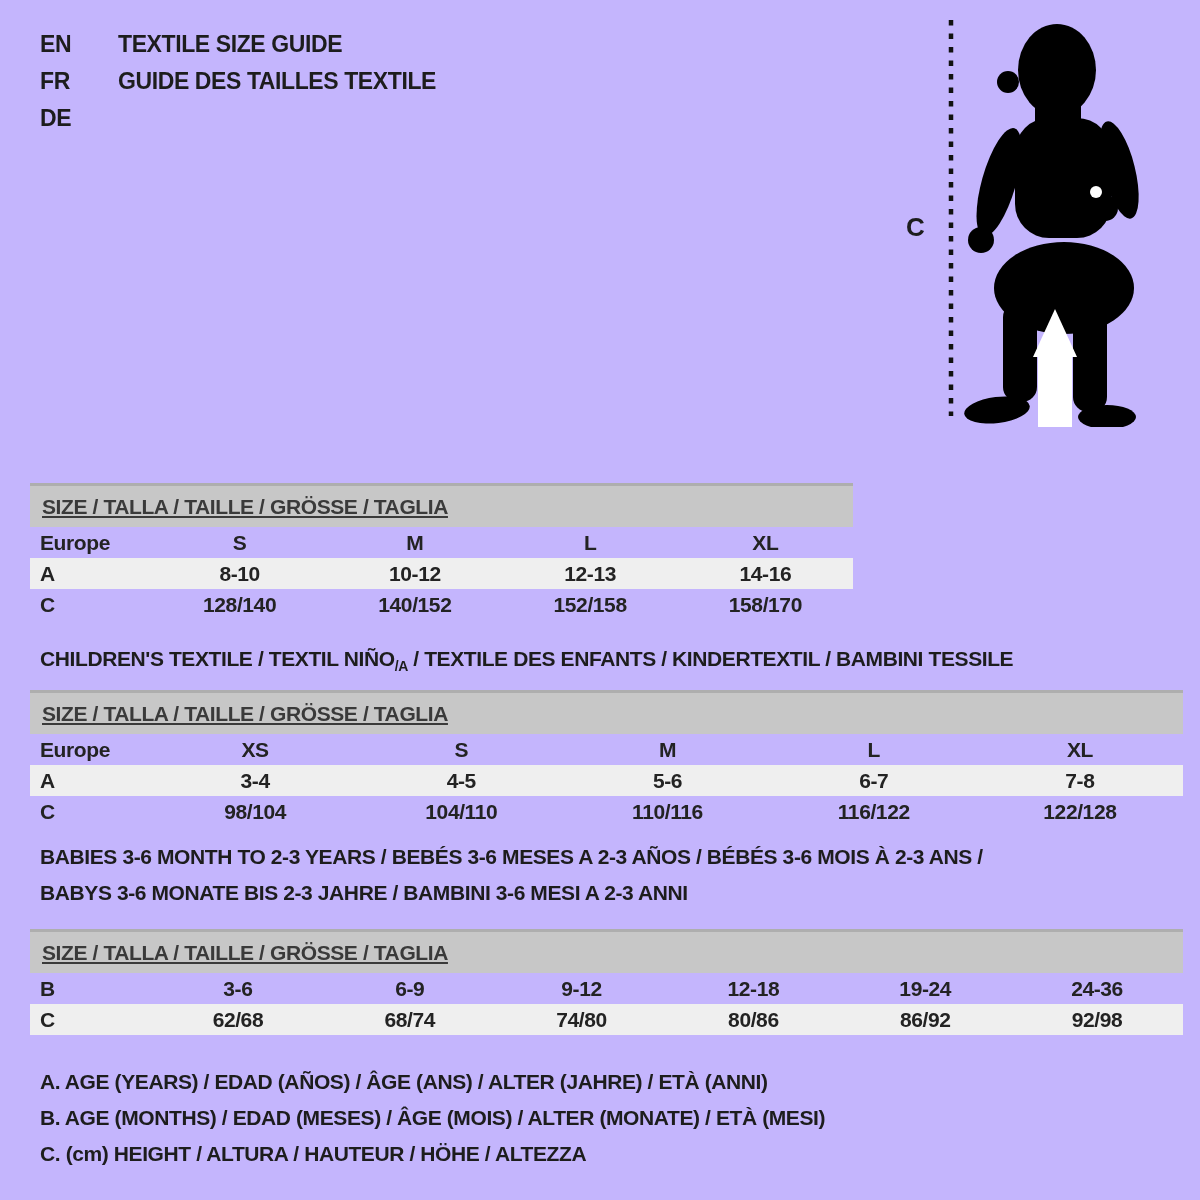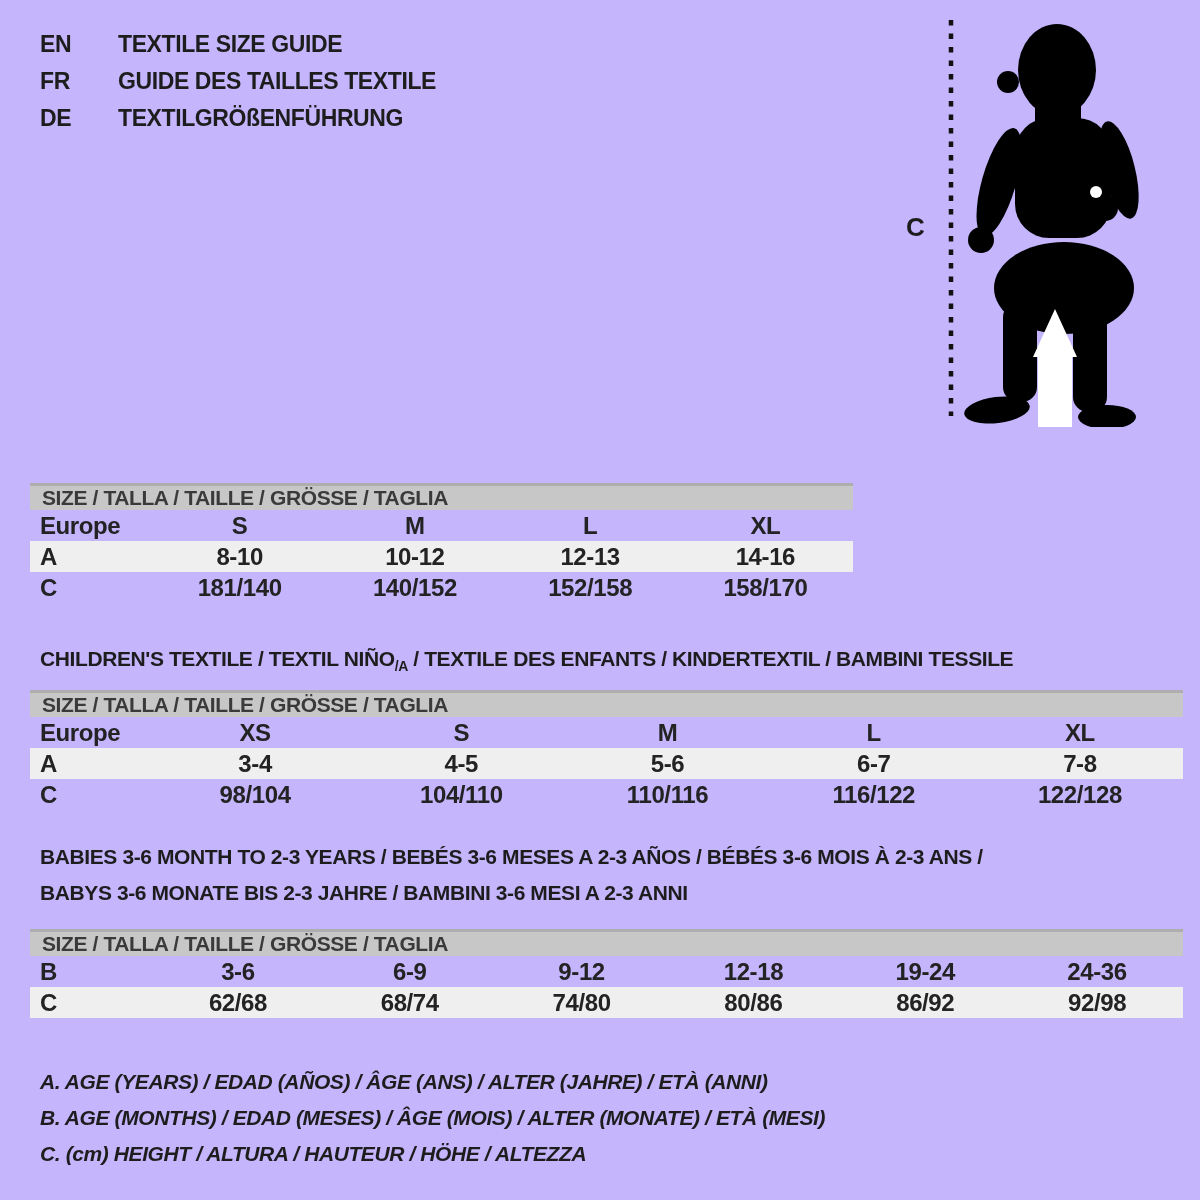--- a/index.html
+++ b/index.html
@@ -29,56 +29,56 @@
   .sec-title { position: absolute; left: 40px; font-size: 21px; white-space: nowrap; }
   .sub-small { font-size: 14px; vertical-align: sub; }
 
   
   .tbl { position: absolute; left: 30px; }
   .tbl-junior { top: 483px; width: 823px; }
   .tbl-children { top: 690px; width: 1153px; }
   .tbl-babies { top: 929px; width: 1153px; }
 
   .size-bar {
-    height: 27px;
+    height: 44px;
     background: #c7c7c7;
     border-top: 3px solid #aeaeae;
     display: flex;
     align-items: center;
     padding-left: 12px;
     font-size: 21px;
     color: #3a3a3a;
     box-sizing: border-box;
+    text-decoration: underline;
   }
-  .row { display: flex; height: 31px; align-items: center; font-size: 24px; color: #232323; }
+  .row { display: flex; height: 31px; align-items: center; font-size: 21px; color: #232323; }
   .row.shaded { background: #efefef; }
   .cell-label { width: 122px; padding-left: 10px; box-sizing: border-box; text-align: left; }
   .cell { flex: 1; text-align: center; }
 
   
-  .legend-block { position: absolute; left: 40px; top: 1064px; font-style: italic; }
+  .legend-block { position: absolute; left: 40px; top: 1064px; }
   .legend-line { height: 36px; display: flex; align-items: center; font-size: 21px; white-space: nowrap; }
 </style>
 </head>
 <body>
 
 <div class="canvas">
 
   <div class="lang-block">
     <div class="lang-row">
       <span class="lang-code">EN</span>
       <span class="lang-label">TEXTILE SIZE GUIDE</span>
     </div>
     <div class="lang-row">
       <span class="lang-code">FR</span>
       <span class="lang-label">GUIDE DES TAILLES TEXTILE</span>
     </div>
     <div class="lang-row">
       <span class="lang-code">DE</span>
-      <span class="lang-label">TEXTILGRÖßENFÜHRUNG</span>
     </div>
   </div>
 
   <div class="c-label">C</div>
 
   <svg class="figure-svg" width="255" height="415" viewBox="0 0 255 415">
     <line x1="16" y1="8" x2="16" y2="404" stroke="#111111" stroke-width="4.5" stroke-dasharray="5.5 8"></line>
     <g fill="#000000">
       <circle cx="73" cy="70" r="11"></circle>
       <ellipse cx="122" cy="58" rx="39" ry="46"></ellipse>
@@ -112,21 +112,21 @@
     </div>
     <div class="row shaded">
       <div class="cell-label">A</div>
       <div class="cell">8-10</div>
       <div class="cell">10-12</div>
       <div class="cell">12-13</div>
       <div class="cell">14-16</div>
     </div>
     <div class="row">
       <div class="cell-label">C</div>
-      <div class="cell">181/140</div>
+      <div class="cell">128/140</div>
       <div class="cell">140/152</div>
       <div class="cell">152/158</div>
       <div class="cell">158/170</div>
     </div>
   </div>
 
   <div class="sec-title" style="top:647px"><span>CHILDREN'S TEXTILE / TEXTIL NIÑO</span><span class="sub-small">/A</span><span> / TEXTILE DES ENFANTS / KINDERTEXTIL / BAMBINI TESSILE</span></div>
   <div class="tbl tbl-children">
     <div class="size-bar">SIZE / TALLA / TAILLE / GRÖSSE / TAGLIA</div>
     <div class="row">

